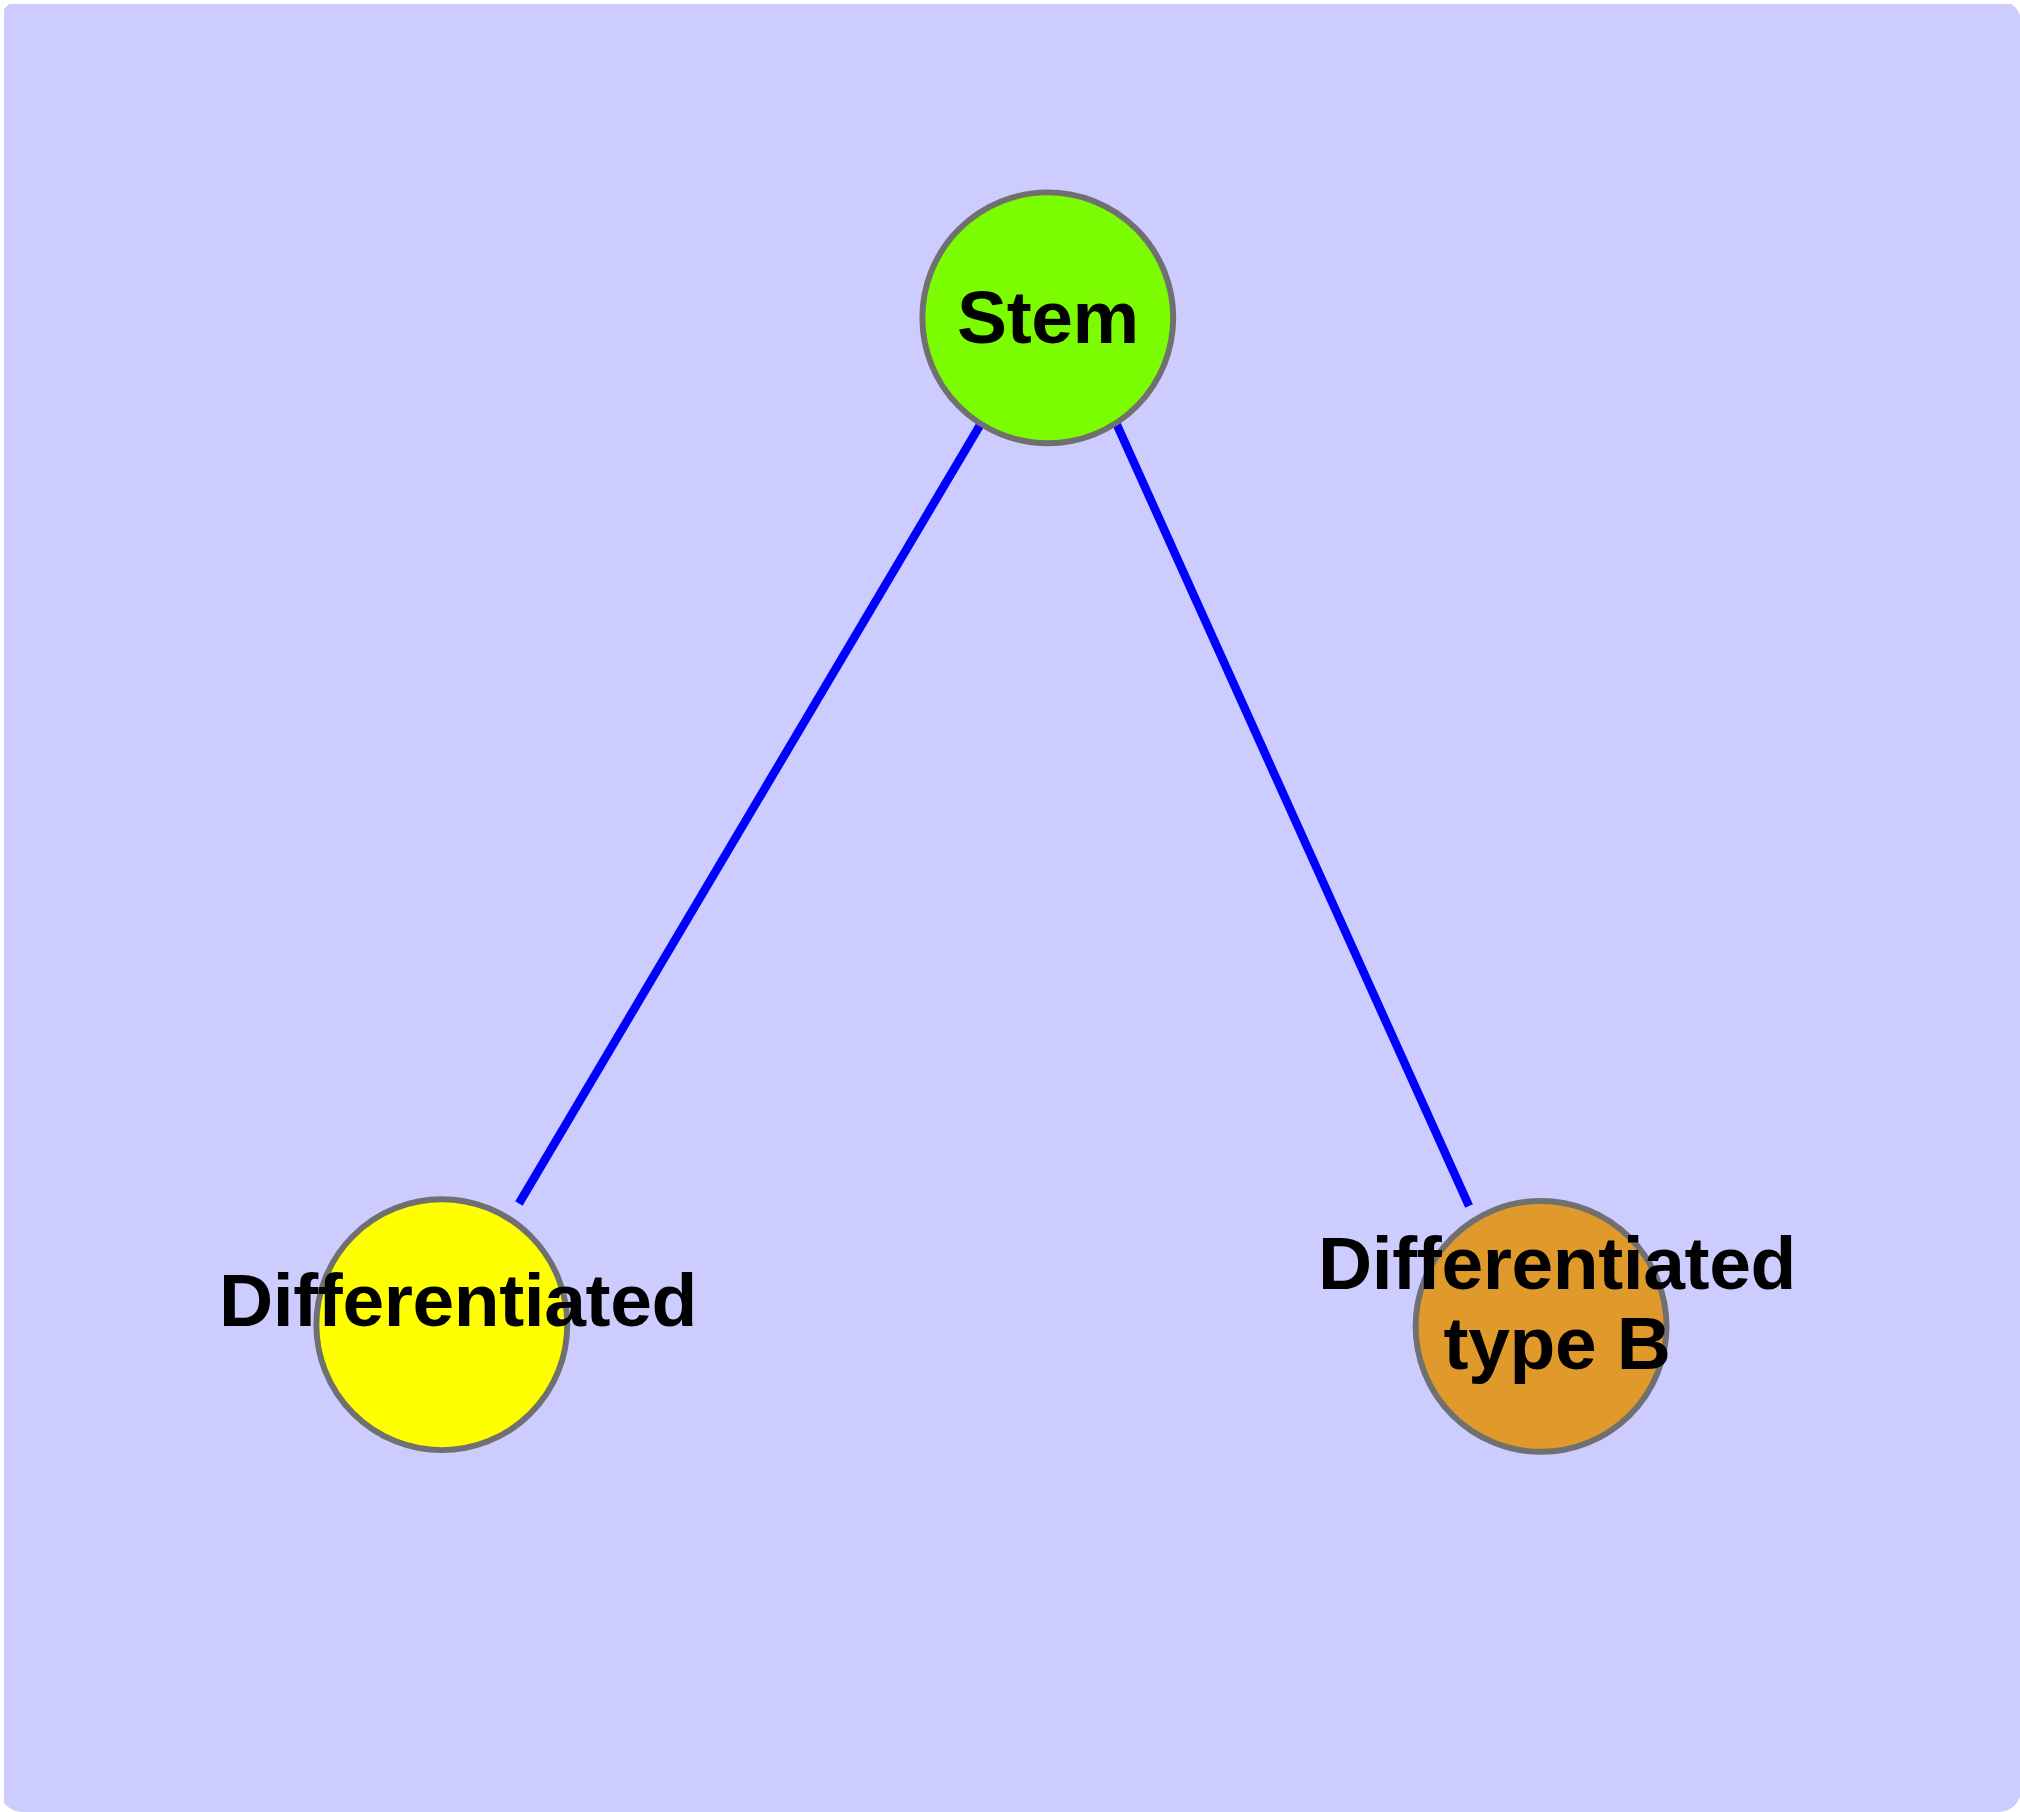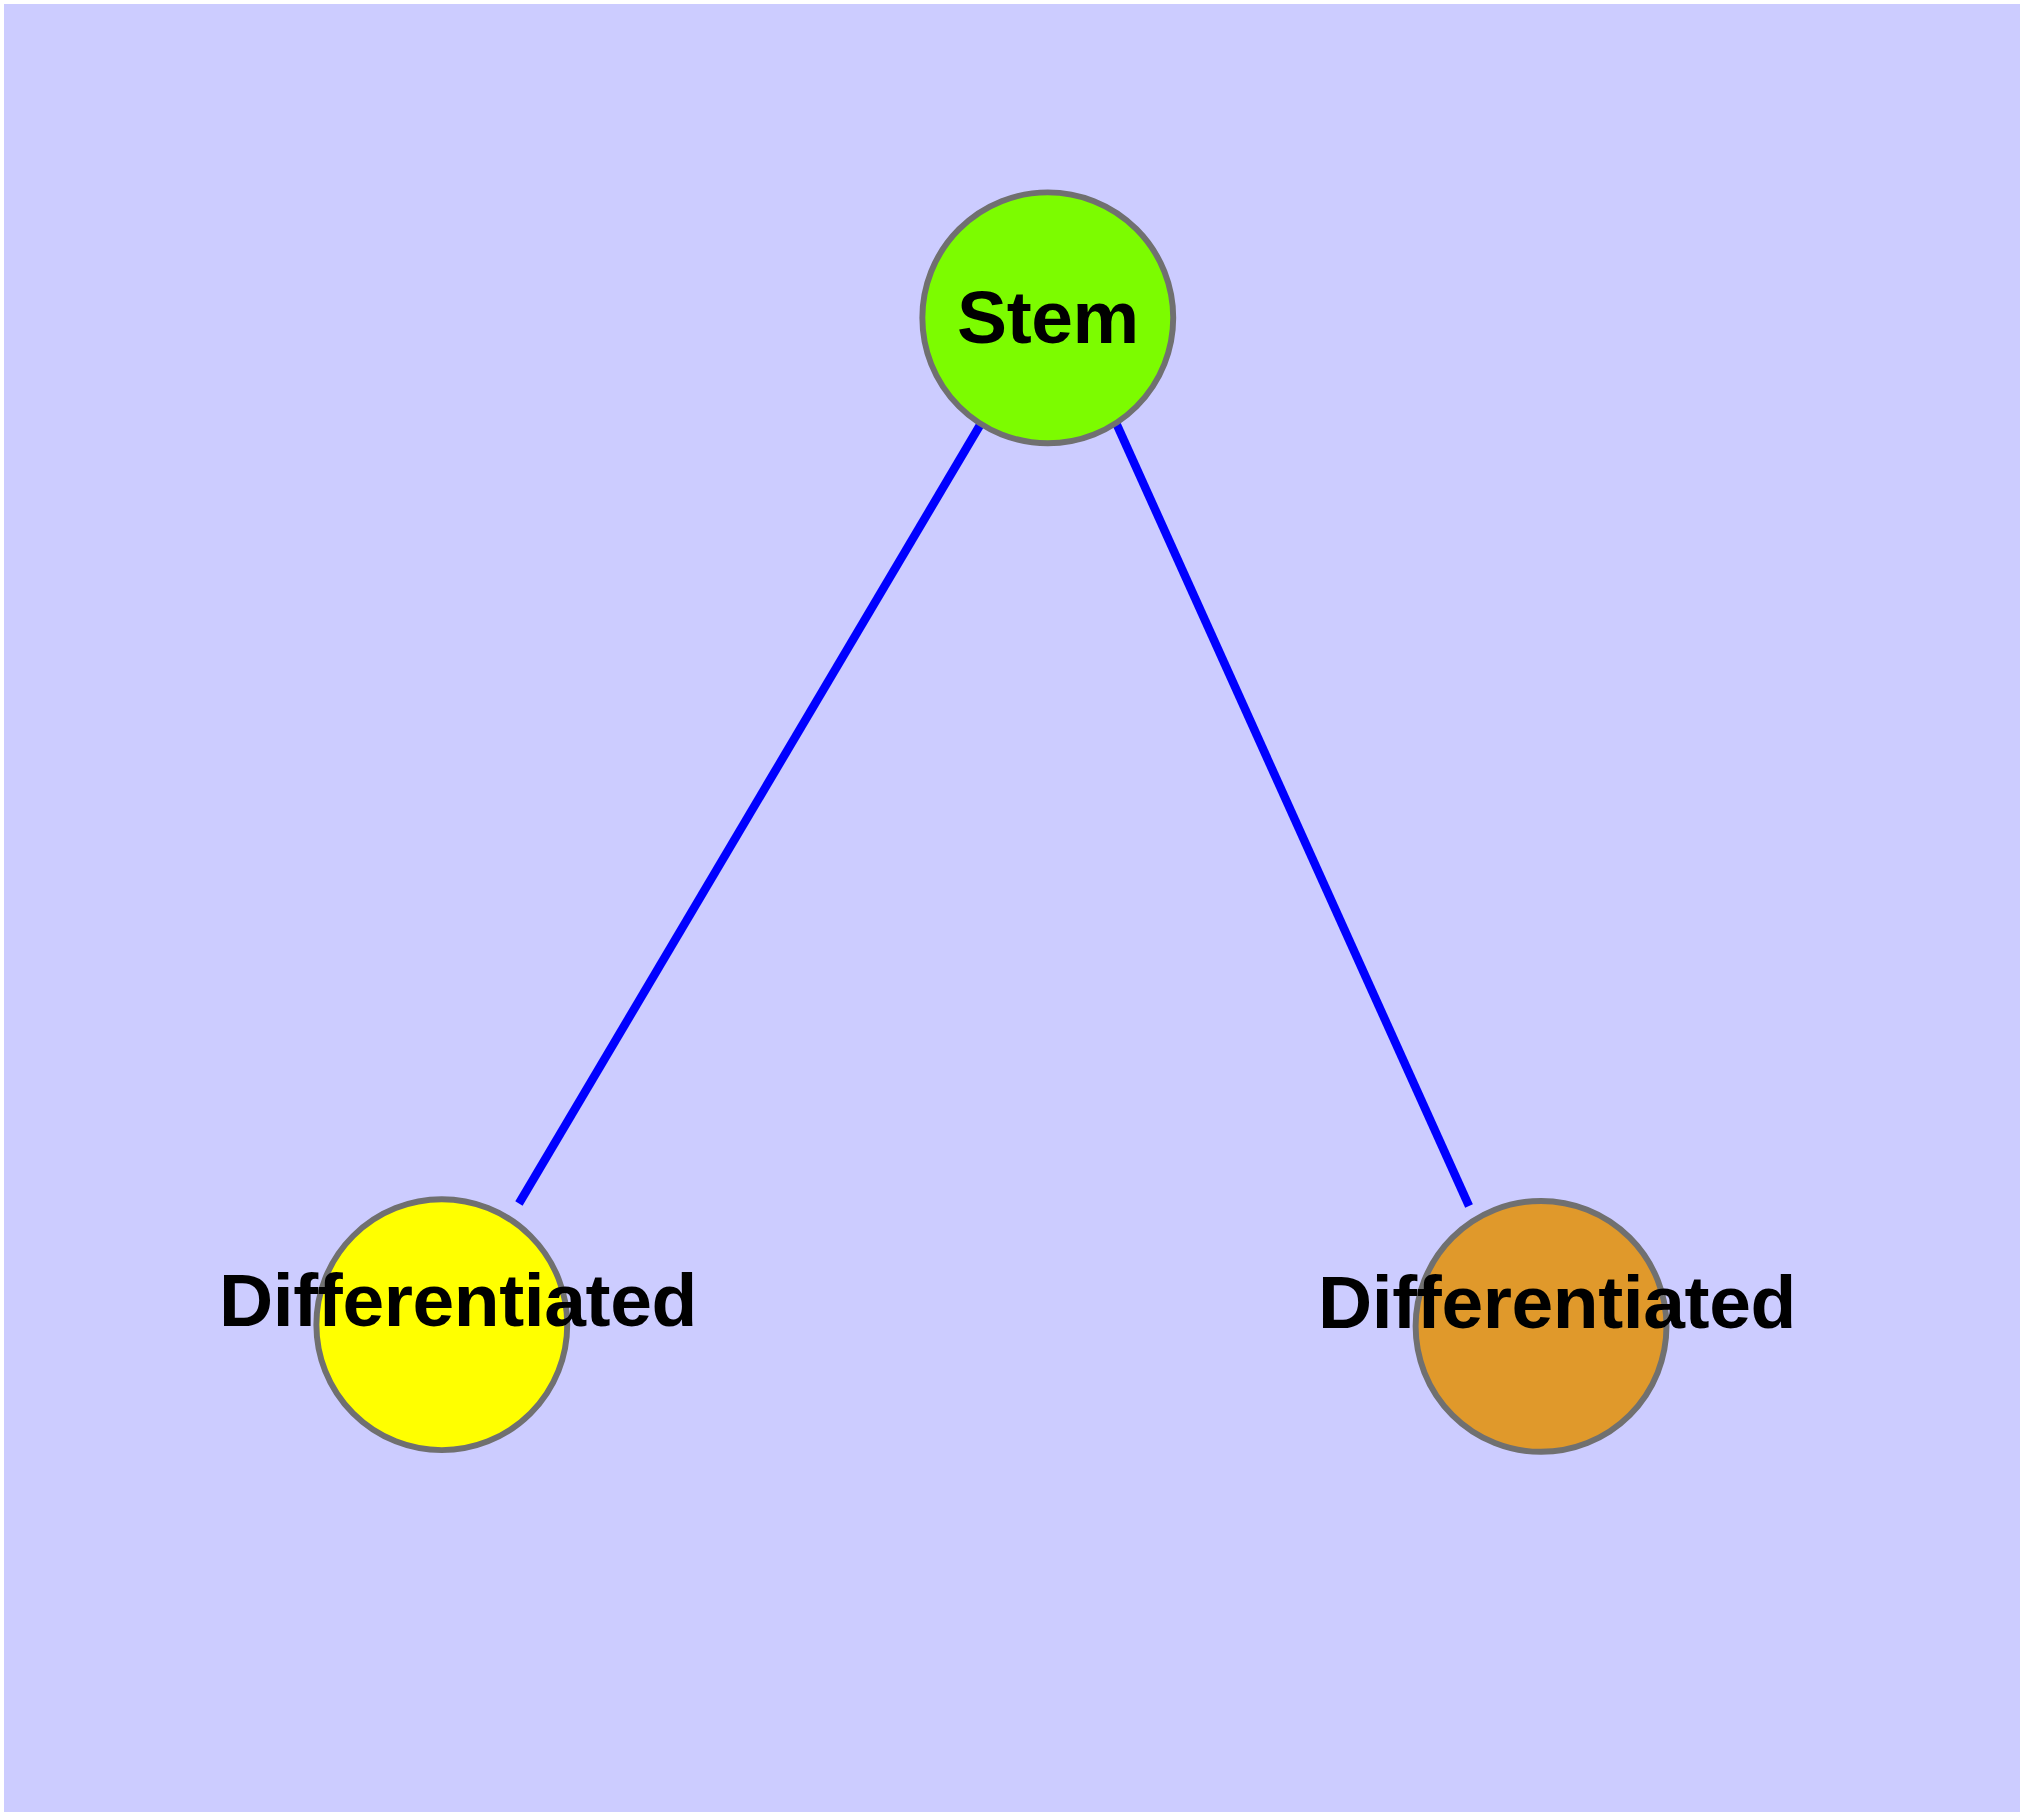--- a/index.html
+++ b/index.html
@@ -10,20 +10,21 @@
   }
   body {
     font-family: "Liberation Sans", sans-serif;
   }
   #canvas {
     position: relative;
     width: 2021px;
     height: 1812px;
     overflow: hidden;
     background: #ffffff;
+    border-radius: 22px;
   }
   #plot-bg {
     position: absolute;
     left: 4.2px;
     top: 4.2px;
     width: 2016px;
     height: 1808px;
     background: #ccccff;
   }
   #graph-svg {
@@ -69,16 +70,16 @@
       <circle cx="1236" cy="375" r="148" fill="#7cfc00" stroke="#707070" stroke-width="7"></circle>
       <circle cx="521" cy="1563" r="148" fill="#ffff00" stroke="#707070" stroke-width="7"></circle>
       <circle cx="1818" cy="1565" r="148" fill="#e0992b" stroke="#707070" stroke-width="7"></circle>
     </g>
   </svg>
 
   <div class="node-label label-stem" style="left:1048px; top:318px;">Stem</div>
 
   <div class="node-label label-diff" style="left:442px; top:1301px;"><span>Differentiated</span><br></div>
 
-  <div class="node-label label-diff" style="left:1541px; top:1303px;"><span>Differentiated</span><br></div>
+  <div class="node-label label-diff" style="left:1541px; top:1303px;"><span>Differentiated</span><br><span>type B</span></div>
 
 </div>
 
 
 </body></html>

